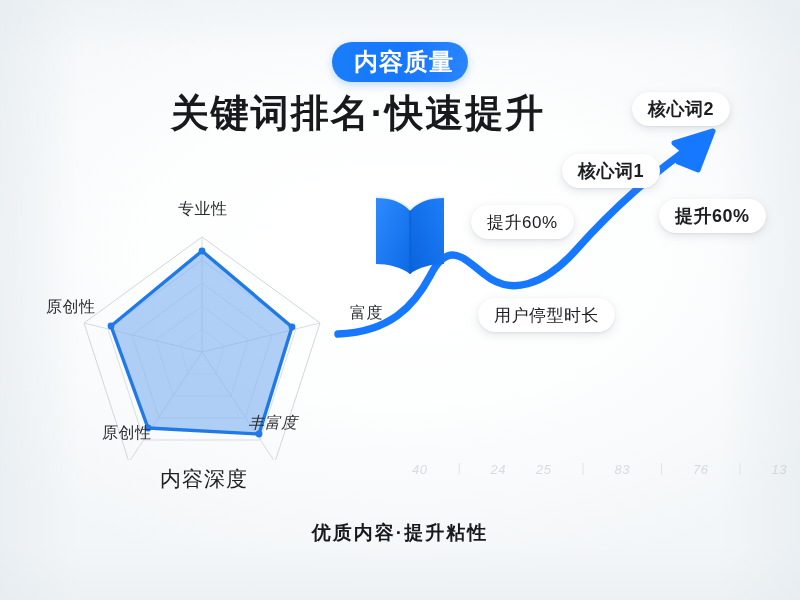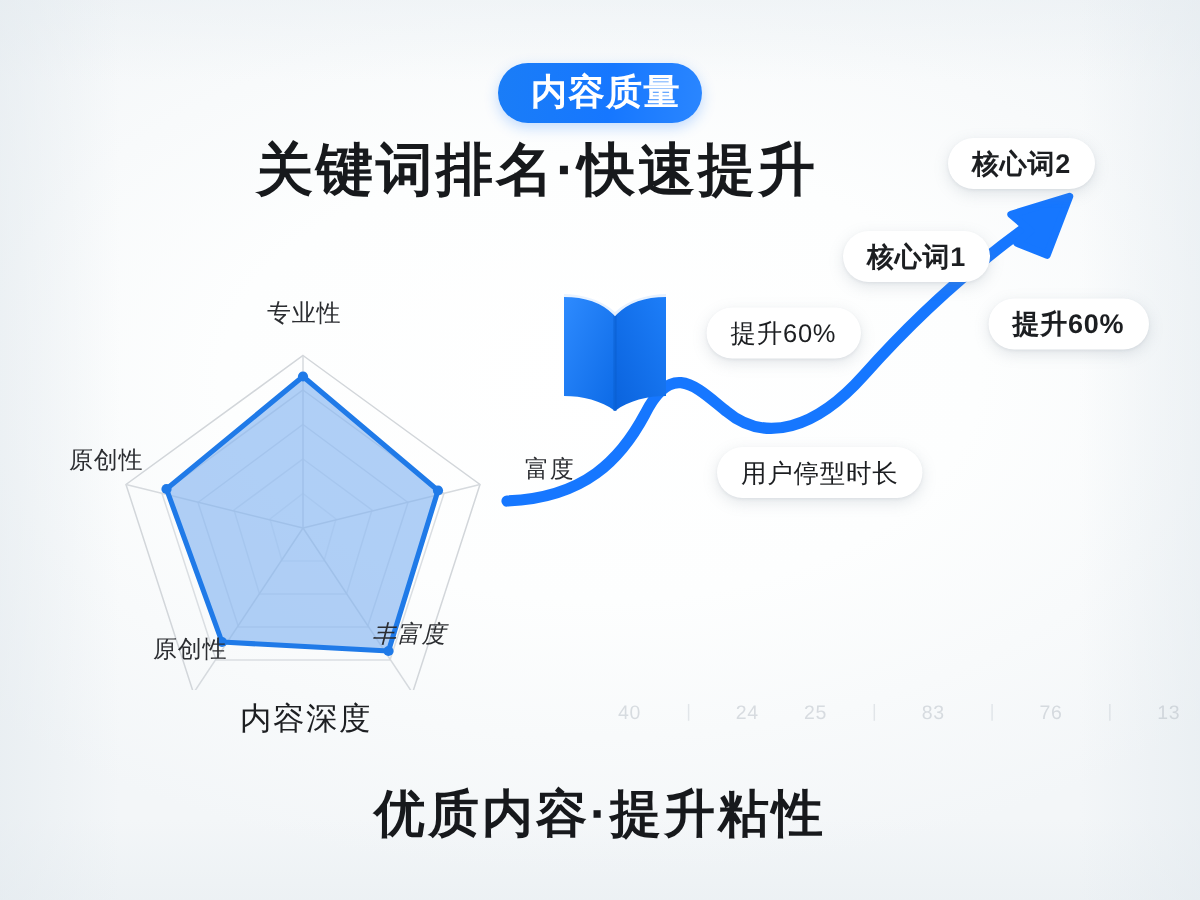--- a/index.html
+++ b/index.html
@@ -99,21 +99,21 @@
     white-space: nowrap;
   }
 
   
   .bottom-title {
     position: absolute;
     top: 520px;
     left: 0;
     width: 800px;
     text-align: center;
-    font-size: 34px;
+    font-size: 19px;
     font-weight: 700;
     letter-spacing: 2px;
     color: #17191c;
     z-index: 6;
   }
 
   .caption-depth {
     position: absolute;
     left: 160px;
     top: 465px;
@@ -192,24 +192,24 @@
   .pill-dwell { left: 478px; top: 298px; }
 
   
   #scale-row {
     position: absolute;
     left: 412px;
     top: 462px;
     width: 375px;
     height: 24px;
     display: flex;
-    align-items: center;
     justify-content: space-between;
     z-index: 2;
     opacity: .42;
+    font-style: italic;
   }
   .scale-num {
     font-size: 13px;
     color: #aab2bb;
     letter-spacing: .5px;
   }
   .scale-tick {
     font-size: 12px;
     color: #c3cad1;
     line-height: 1;

